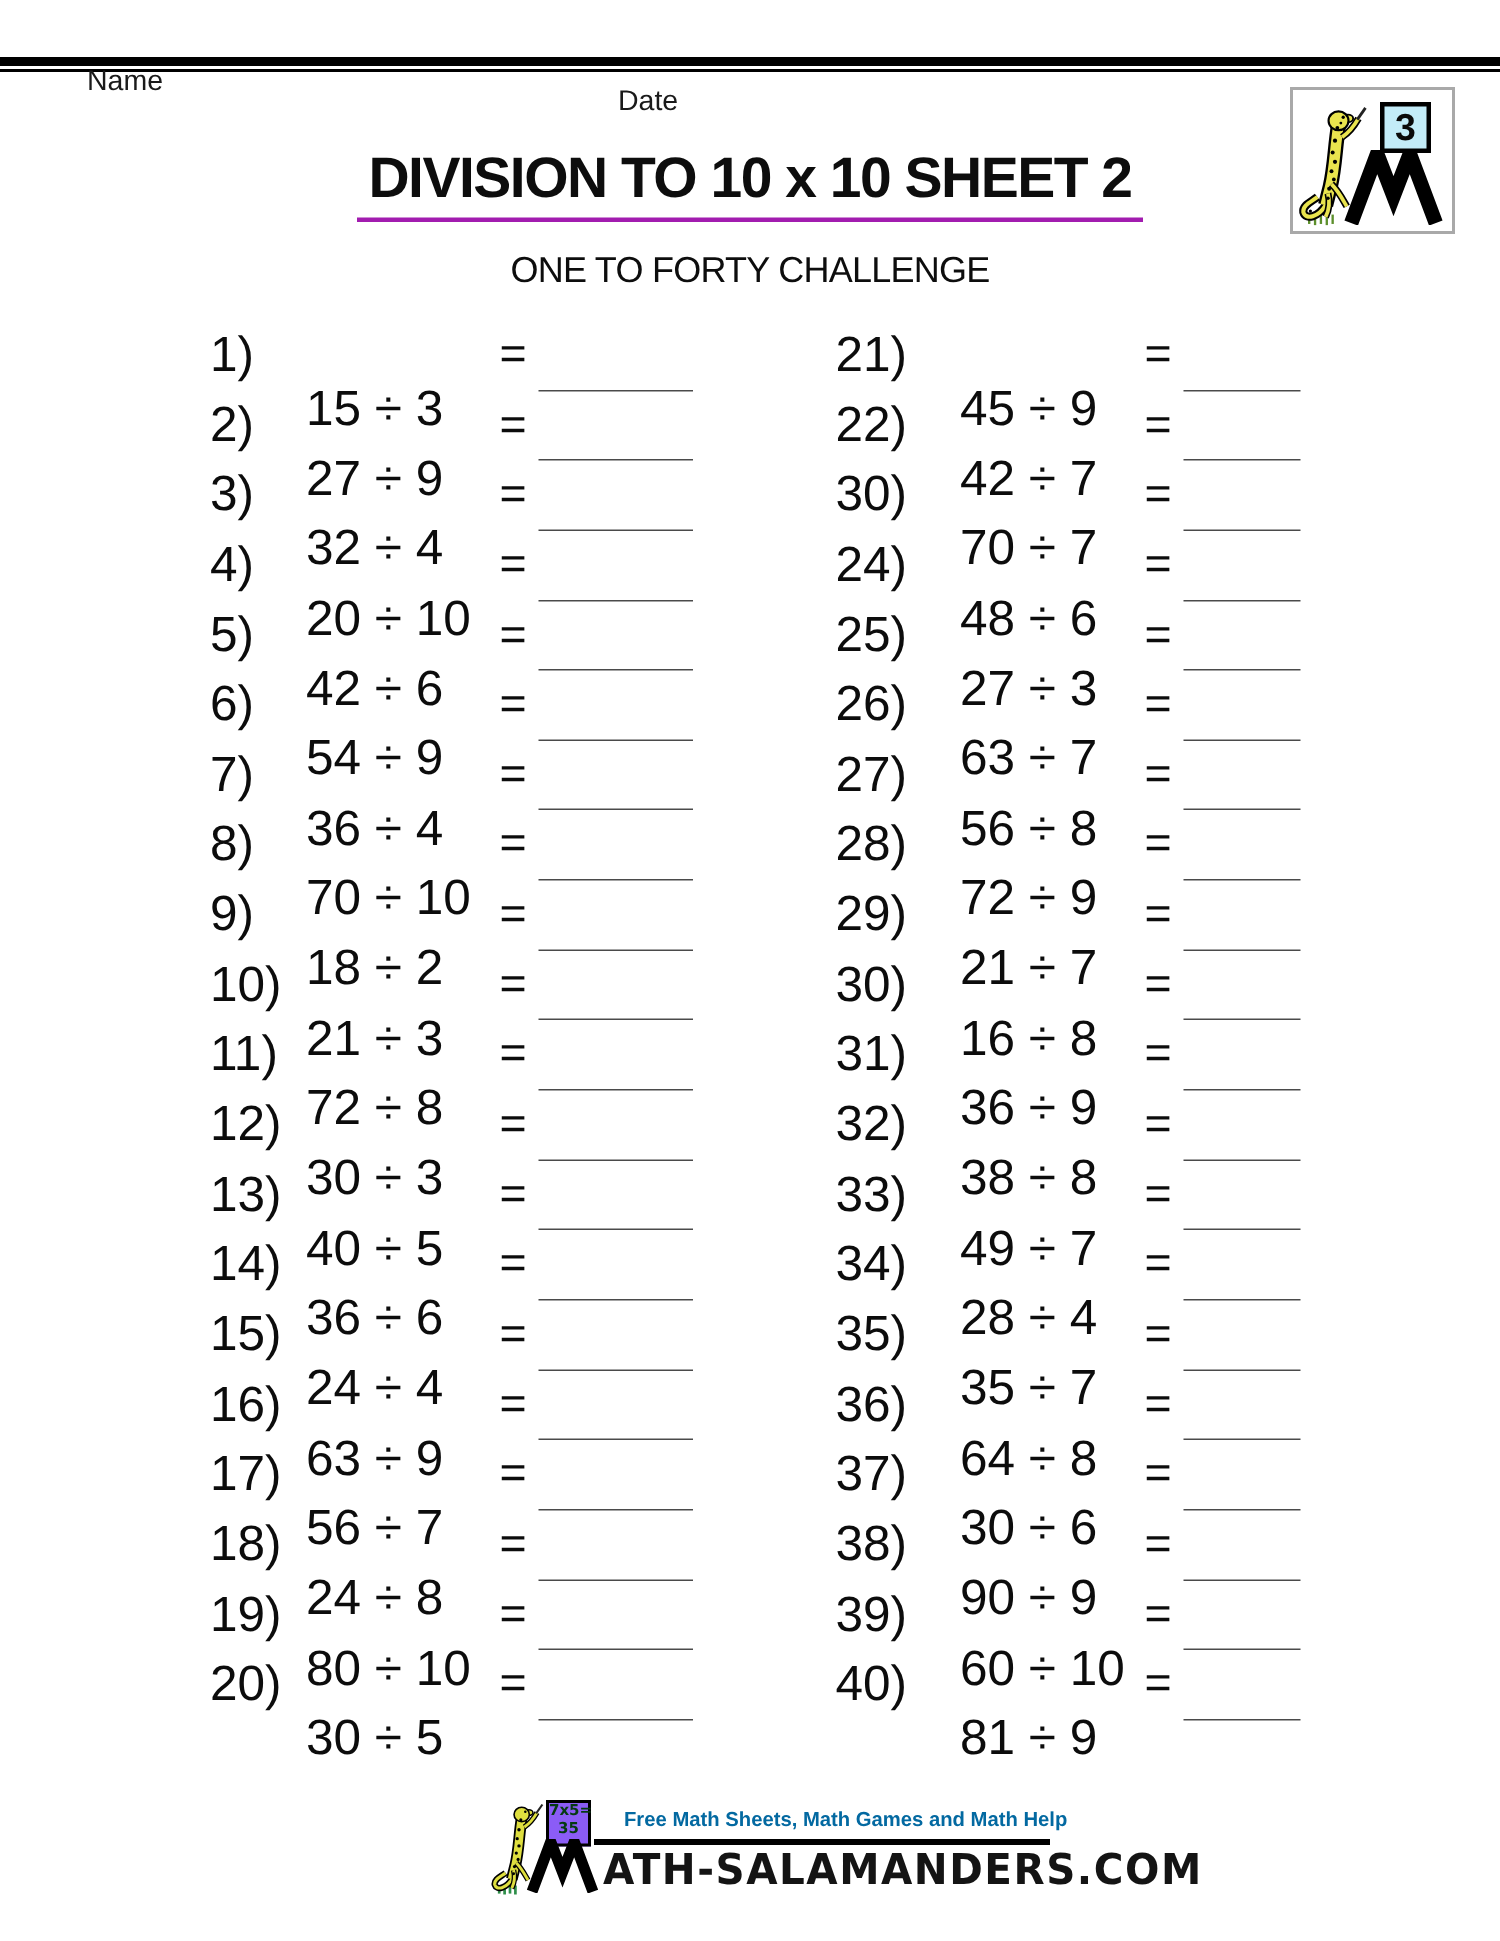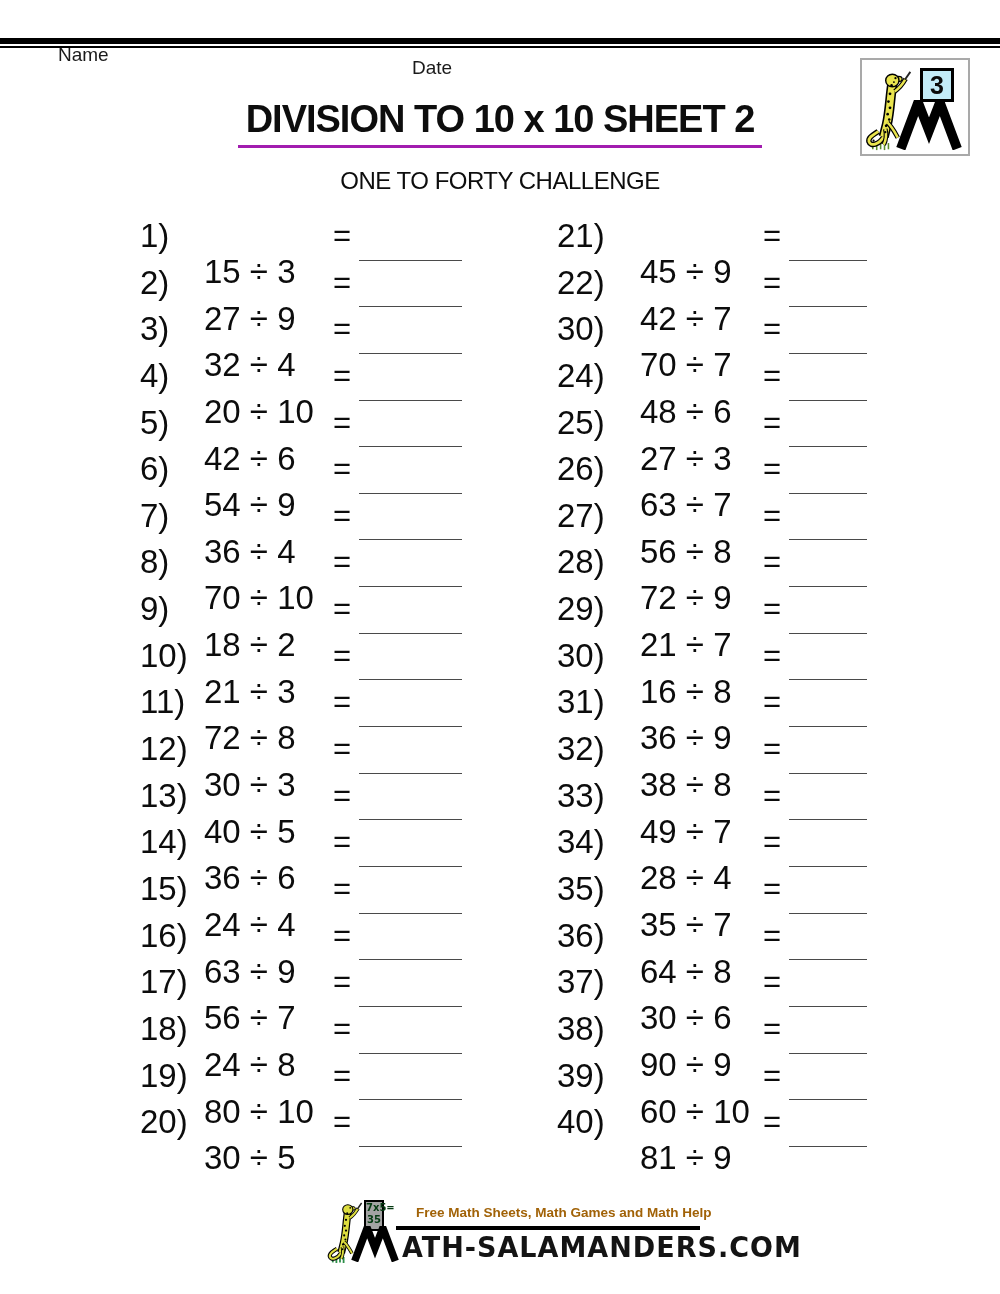--- a/index.html
+++ b/index.html
@@ -44,27 +44,27 @@
   .col-right .expr{left:83px;}
   .prow .eq{position:absolute;top:0;font-size:31px;}
   .col-left .eq{left:193px;}
   .col-right .eq{left:206px;}
   .prow .ansline{position:absolute;bottom:-1px;height:0;border-bottom:1.5px solid #4a4a4a;}
   .col-left .ansline{left:219px;width:103px;}
   .col-right .ansline{left:232px;width:78px;}
   
   .f-sala{position:absolute;left:326px;top:1200px;}
   .f-sign{
-    position:absolute;left:364px;top:1200px;width:20px;height:31px;background:#a3a3a3;
+    position:absolute;left:364px;top:1200px;width:30px;height:31px;background:#8b5cf6;
     border:2px solid #000;box-sizing:border-box;text-align:center;color:#063;
     font-size:10px;font-weight:bold;line-height:12px;color:#053a12;
     font-family:"DejaVu Sans",sans-serif;
   }
   .f-m{position:absolute;left:349px;top:1226px;}
-  .f-tagline{position:absolute;left:416px;top:1205px;font-size:13.5px;font-weight:bold;color:#a16207;white-space:nowrap;}
+  .f-tagline{position:absolute;left:416px;top:1205px;font-size:13.5px;font-weight:bold;color:#0369a1;white-space:nowrap;}
   .f-rule{position:absolute;left:396px;top:1226px;width:304px;height:3.5px;background:#000;}
   .f-site{
     position:absolute;left:402px;top:1231px;font-size:27px;font-weight:bold;
     letter-spacing:1px;color:#141414;white-space:nowrap;
     font-family:"DejaVu Sans",sans-serif;transform:scaleY(1.05);transform-origin:top left;
   }
 </style>
 </head>
 <body>
 

